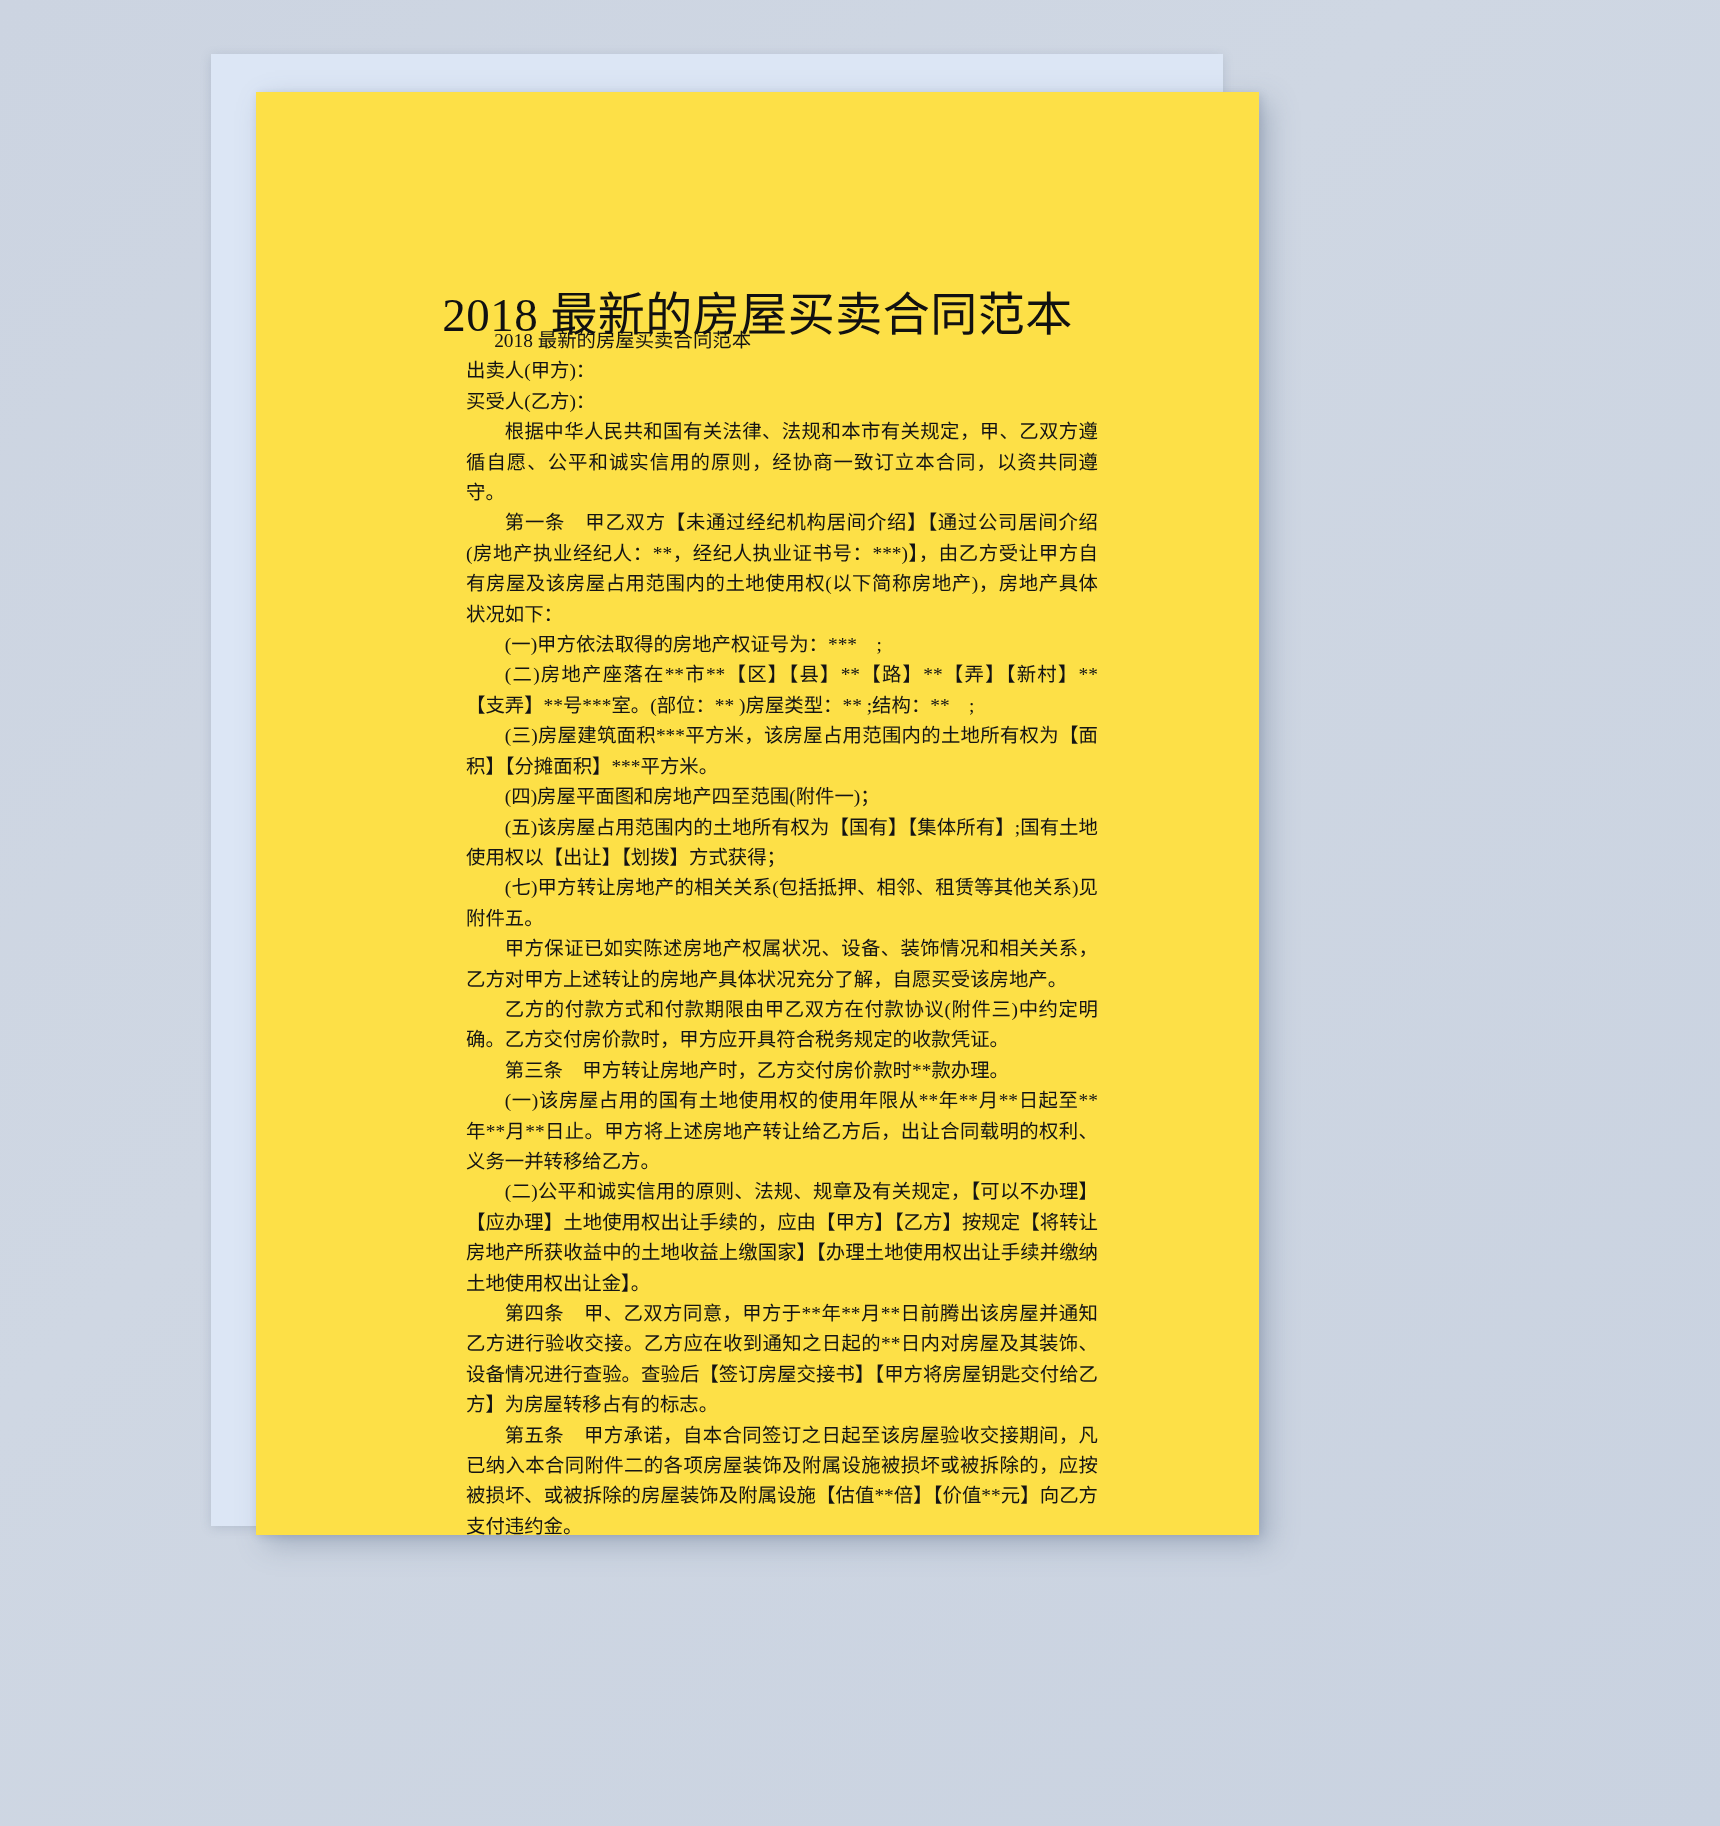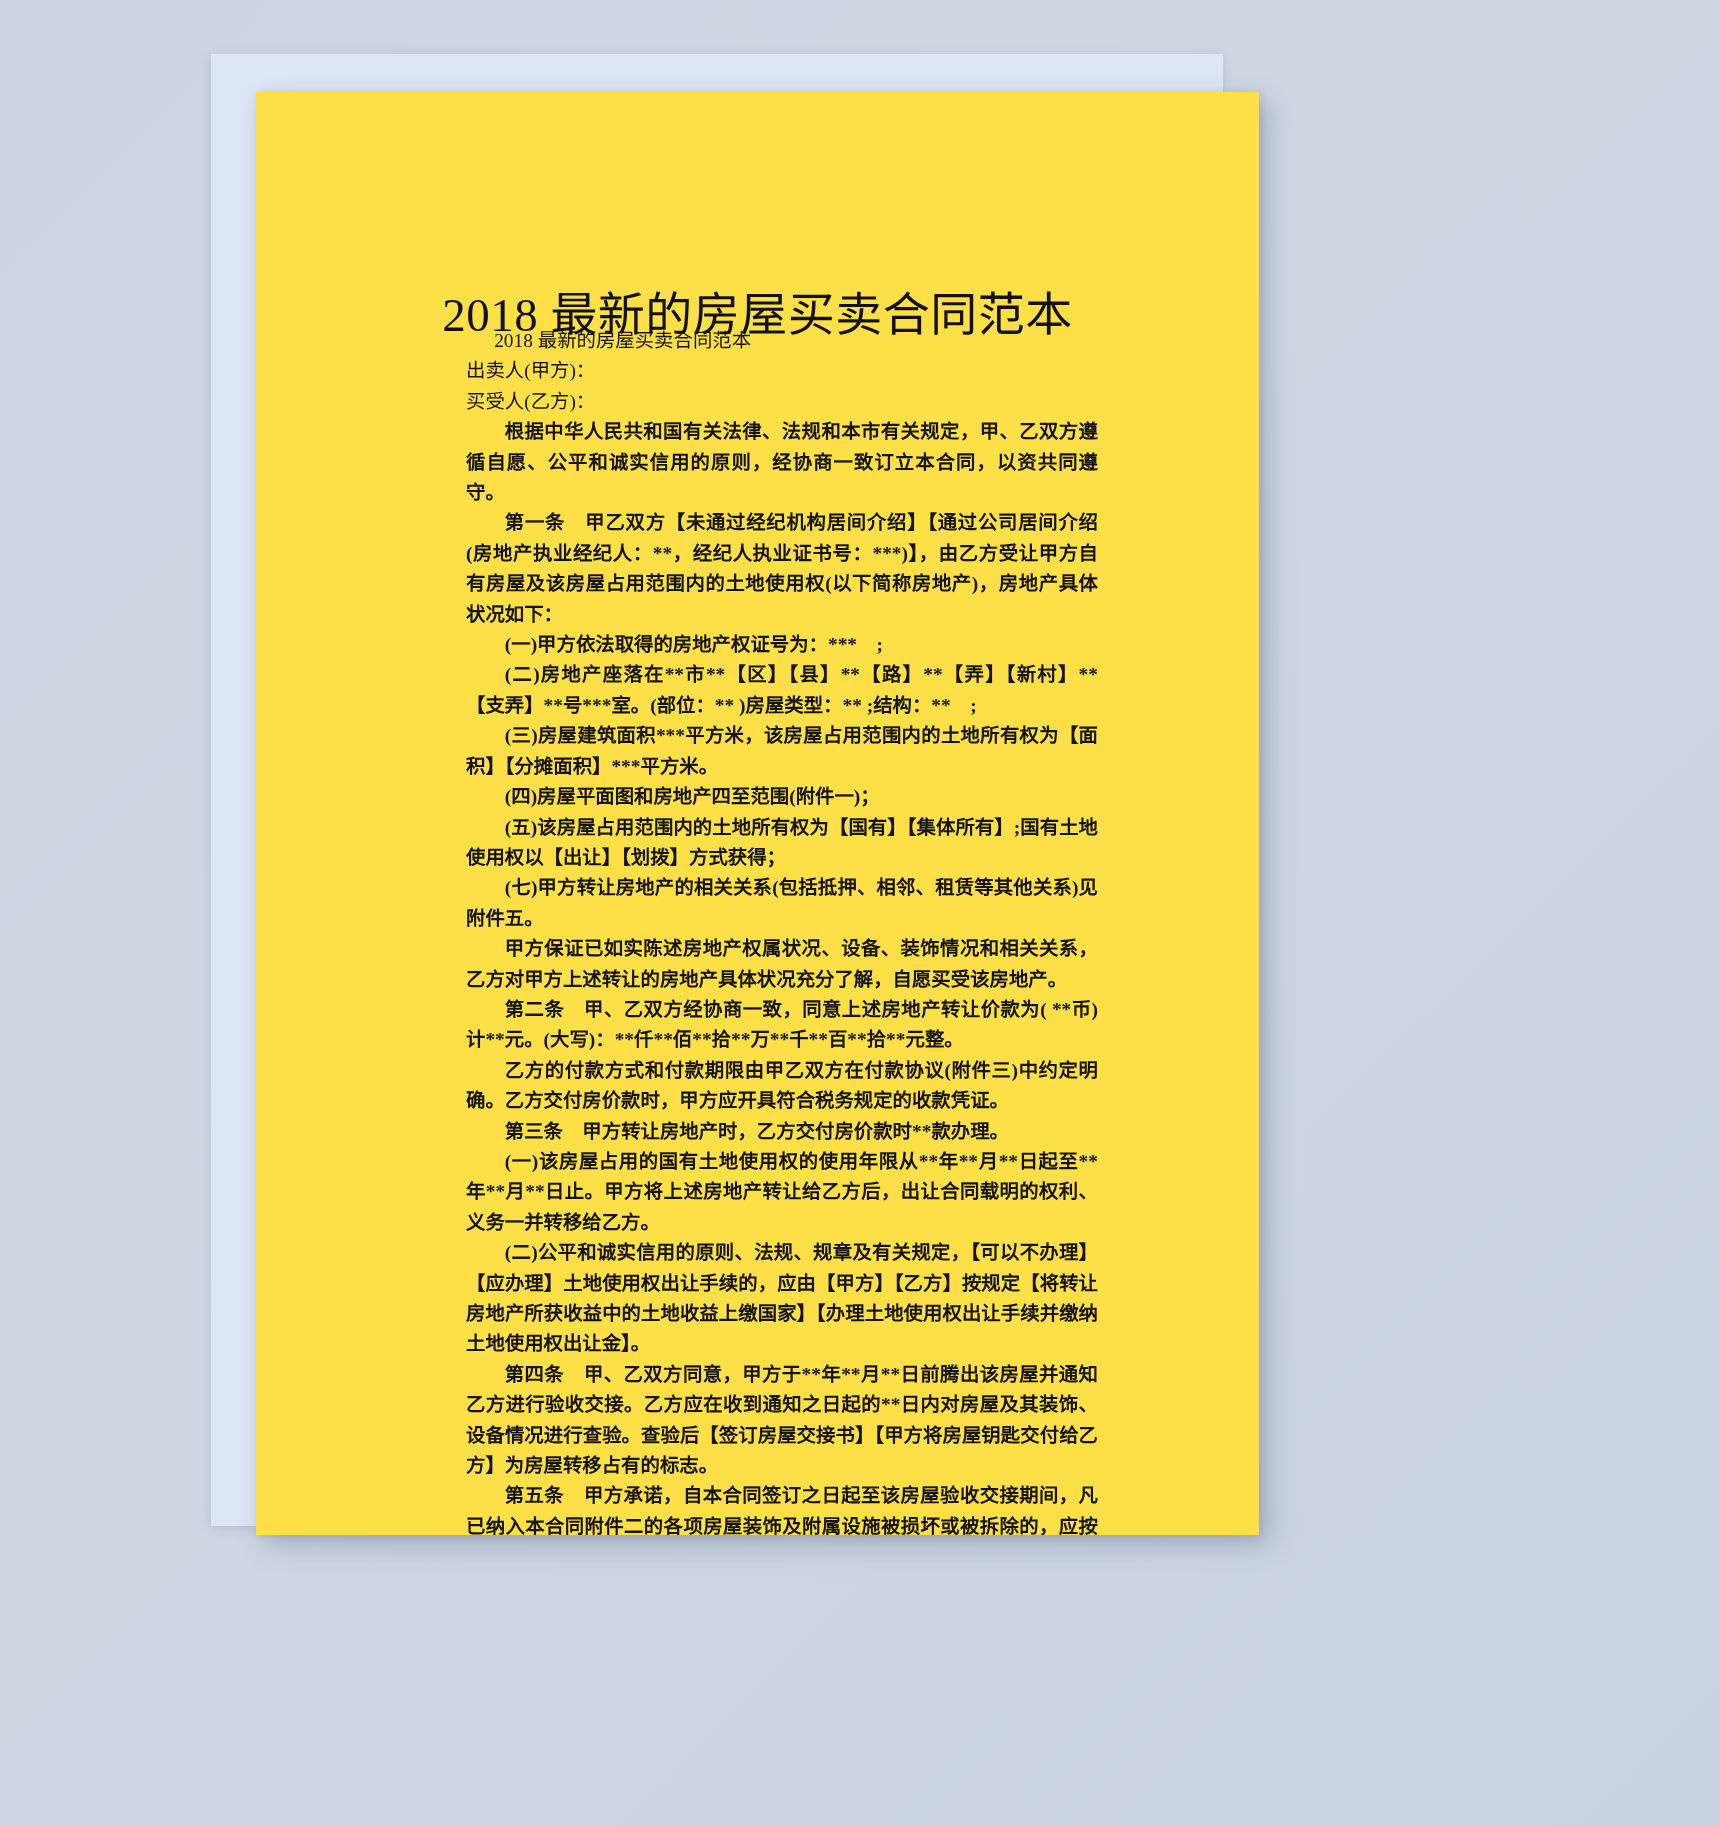--- a/index.html
+++ b/index.html
@@ -82,21 +82,21 @@
     text-align: justify;
     text-justify: inter-character;
   }
 
   .para {
     margin: 0;
     text-indent: 0;
     word-break: break-all;
     text-align: justify;
   }
-  .para.indent1 { text-indent: 2em; font-weight: bold; }
+  .para.indent1 { text-indent: 2em; }
   .para.indent-sub { text-indent: 1.45em; }
 </style>
 </head>
 <body>
 
 <div class="backdrop"></div>
 
 <div class="back-sheet"></div>
 
 <div class="page">
@@ -110,21 +110,20 @@
       <p class="para">买受人(乙方)：</p>
       <p class="para indent1">根据中华人民共和国有关法律、法规和本市有关规定，甲、乙双方遵循自愿、公平和诚实信用的原则，经协商一致订立本合同，以资共同遵守。</p>
       <p class="para indent1">第一条　甲乙双方【未通过经纪机构居间介绍】【通过公司居间介绍(房地产执业经纪人：**，经纪人执业证书号：***)】，由乙方受让甲方自有房屋及该房屋占用范围内的土地使用权(以下简称房地产)，房地产具体状况如下：</p>
       <p class="para indent1">(一)甲方依法取得的房地产权证号为：***　;</p>
       <p class="para indent1">(二)房地产座落在**市**【区】【县】**【路】**【弄】【新村】**【支弄】**号***室。(部位：** )房屋类型：** ;结构：**　;</p>
       <p class="para indent1">(三)房屋建筑面积***平方米，该房屋占用范围内的土地所有权为【面积】【分摊面积】***平方米。</p>
       <p class="para indent1">(四)房屋平面图和房地产四至范围(附件一)；</p>
       <p class="para indent1">(五)该房屋占用范围内的土地所有权为【国有】【集体所有】;国有土地使用权以【出让】【划拨】方式获得；</p>
       <p class="para indent1">(七)甲方转让房地产的相关关系(包括抵押、相邻、租赁等其他关系)见附件五。</p>
       <p class="para indent1">甲方保证已如实陈述房地产权属状况、设备、装饰情况和相关关系，乙方对甲方上述转让的房地产具体状况充分了解，自愿买受该房地产。</p>
-      <p class="para indent1">第二条　甲、乙双方经协商一致，同意上述房地产转让价款为( **币)计**元。(大写)：**仟**佰**拾**万**千**百**拾**元整。</p>
       <p class="para indent1">乙方的付款方式和付款期限由甲乙双方在付款协议(附件三)中约定明确。乙方交付房价款时，甲方应开具符合税务规定的收款凭证。</p>
       <p class="para indent1">第三条　甲方转让房地产时，乙方交付房价款时**款办理。</p>
       <p class="para indent1">(一)该房屋占用的国有土地使用权的使用年限从**年**月**日起至**年**月**日止。甲方将上述房地产转让给乙方后，出让合同载明的权利、义务一并转移给乙方。</p>
       <p class="para indent1">(二)公平和诚实信用的原则、法规、规章及有关规定，【可以不办理】【应办理】土地使用权出让手续的，应由【甲方】【乙方】按规定【将转让房地产所获收益中的土地收益上缴国家】【办理土地使用权出让手续并缴纳土地使用权出让金】。</p>
       <p class="para indent1">第四条　甲、乙双方同意，甲方于**年**月**日前腾出该房屋并通知乙方进行验收交接。乙方应在收到通知之日起的**日内对房屋及其装饰、设备情况进行查验。查验后【签订房屋交接书】【甲方将房屋钥匙交付给乙方】为房屋转移占有的标志。</p>
       <p class="para indent1">第五条　甲方承诺，自本合同签订之日起至该房屋验收交接期间，凡已纳入本合同附件二的各项房屋装饰及附属设施被损坏或被拆除的，应按被损坏、或被拆除的房屋装饰及附属设施【估值**倍】【价值**元】向乙方支付违约金。</p>
 
     </div>
 
   </div>

